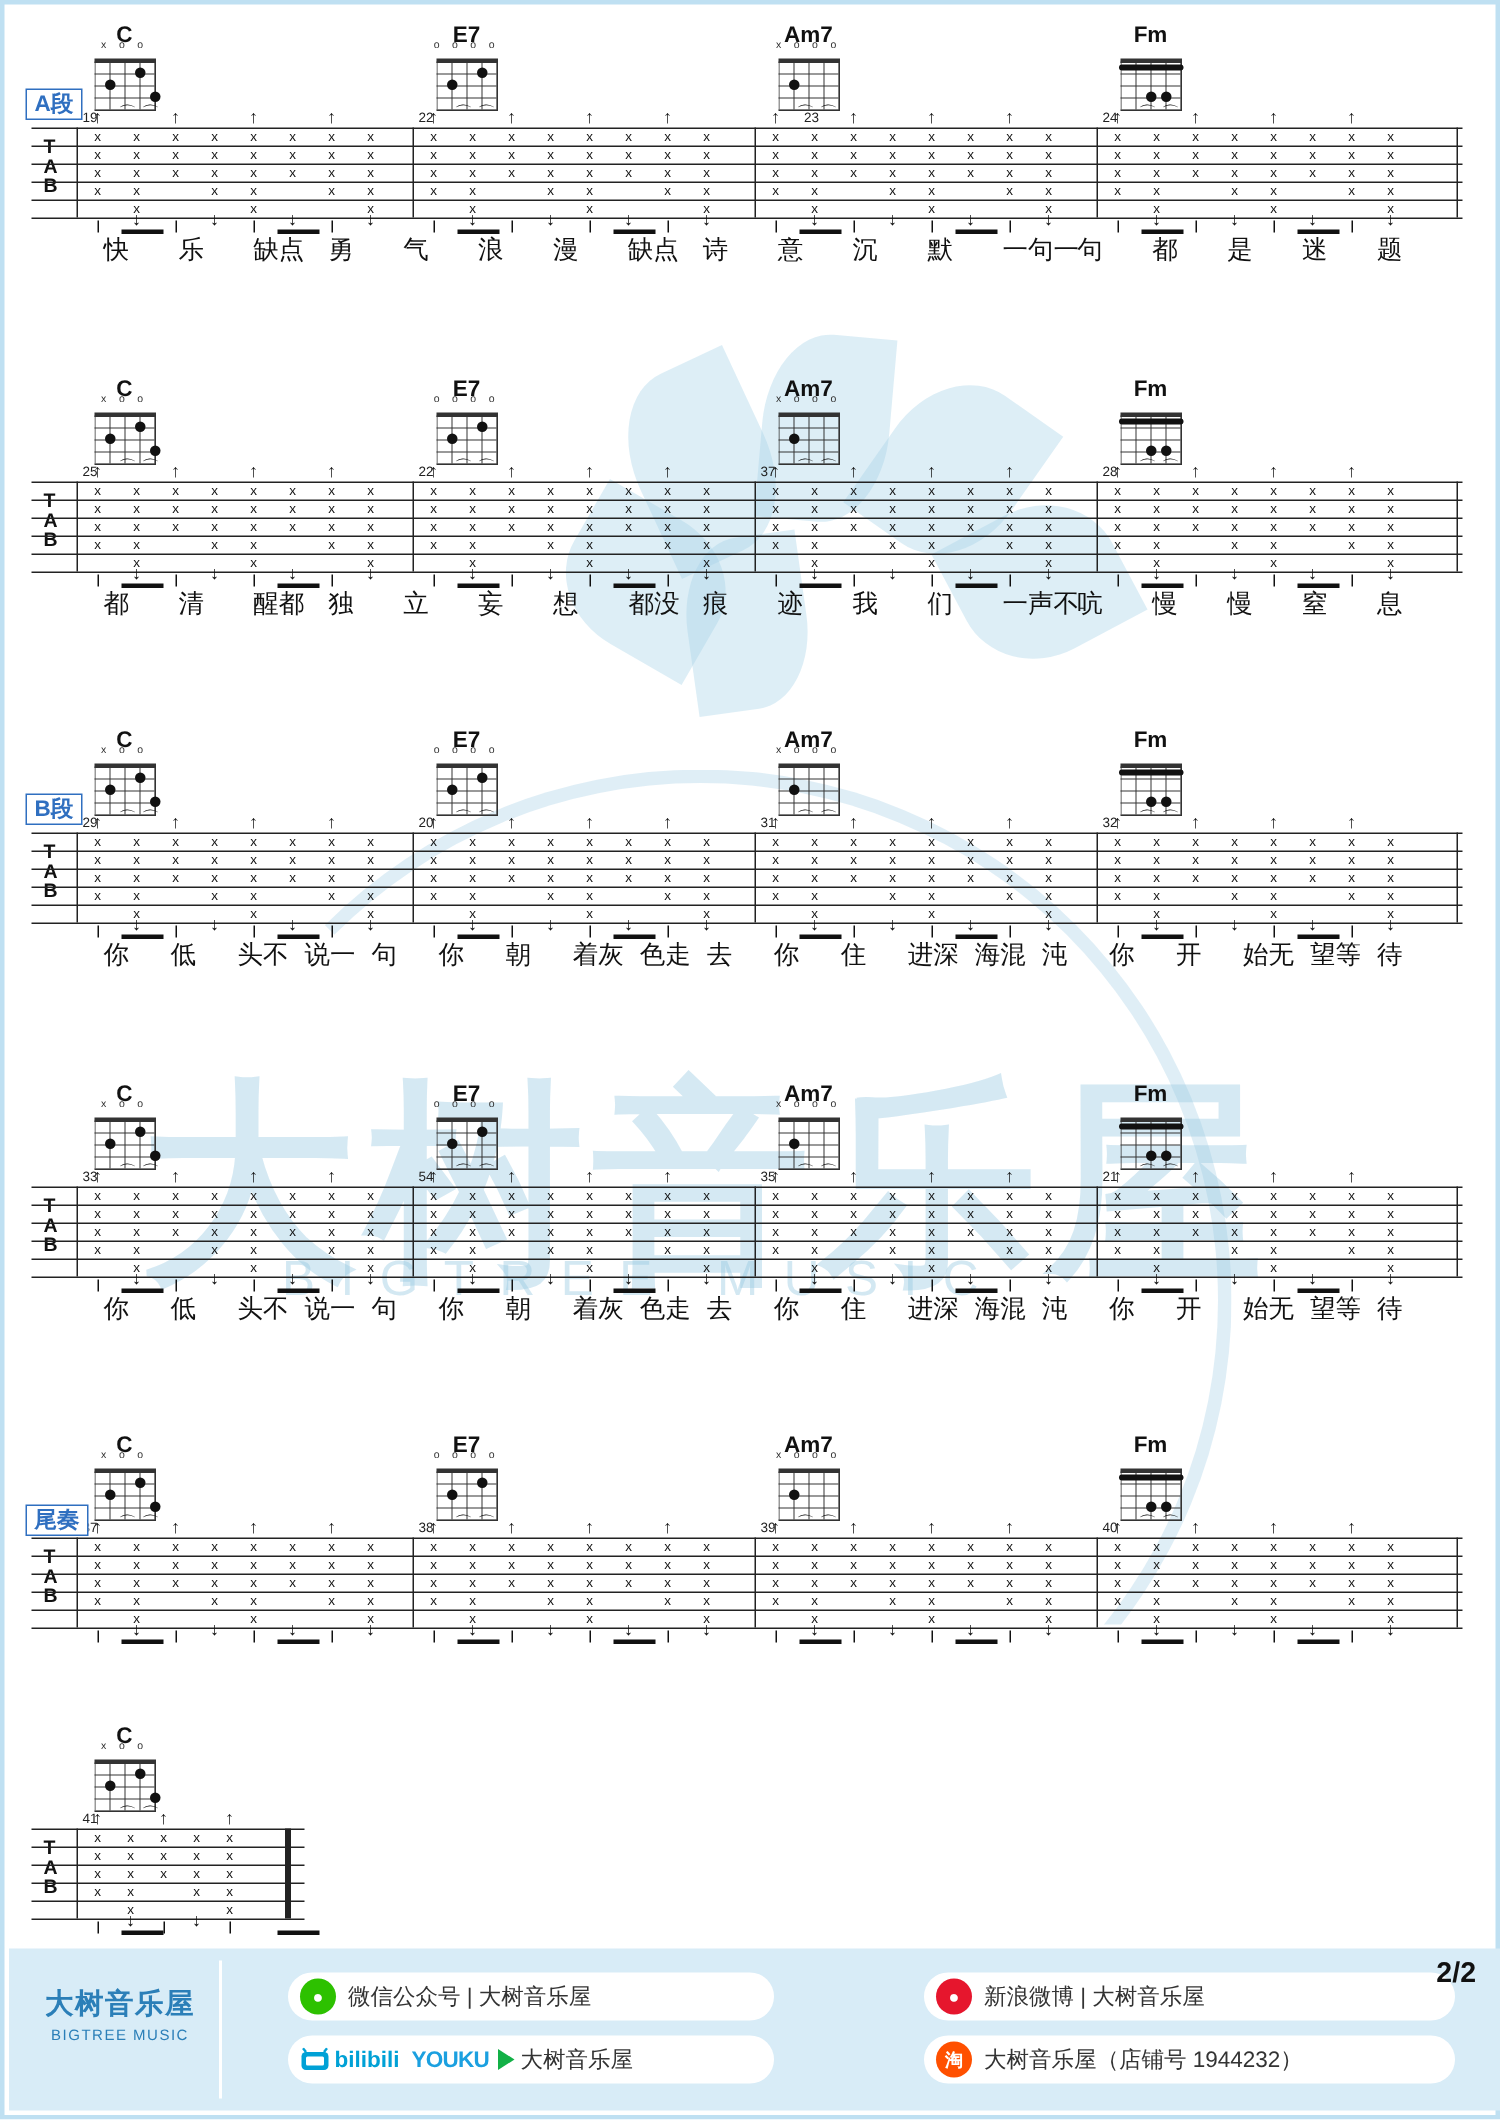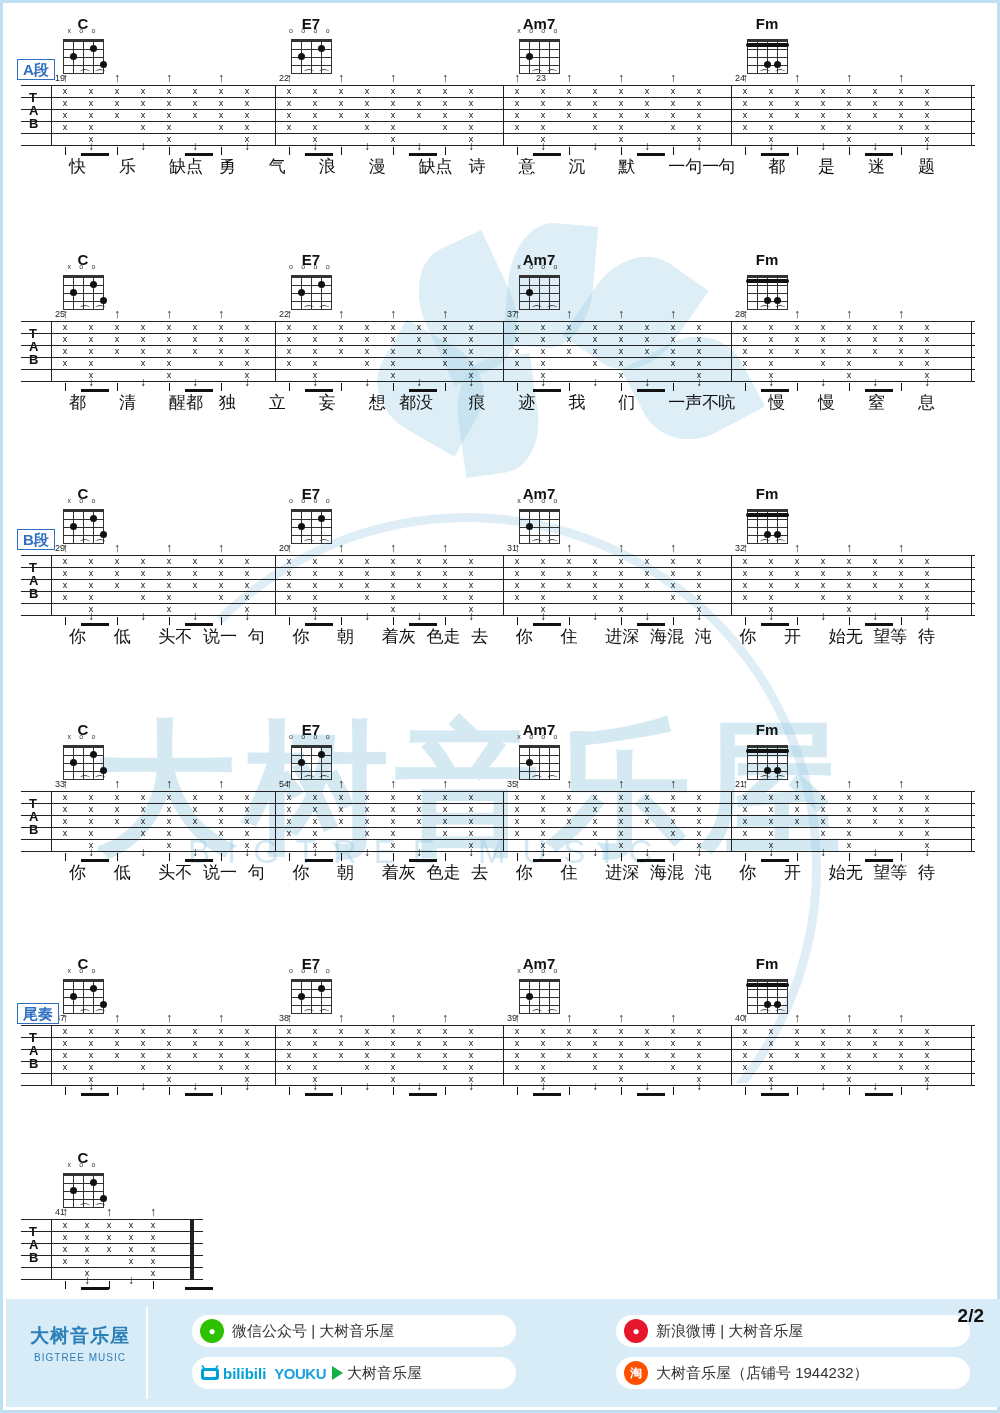--- a/index.html
+++ b/index.html
@@ -478,21 +478,21 @@
           <div class="barline" style="left: 968px; width: 1px;"></div>
         </div>
         <div class="lyrics">
           <div class="ly" style="left: 66px;">都</div>
           <div class="ly" style="left: 115.941px;">清</div>
           <div class="ly" style="left: 165.882px;">醒都</div>
           <div class="ly" style="left: 215.824px;">独</div>
           <div class="ly" style="left: 265.765px;">立</div>
           <div class="ly" style="left: 315.706px;">妄</div>
           <div class="ly" style="left: 365.647px;">想</div>
-          <div class="ly" style="left: 396px;">都没</div>
+          <div class="ly" style="left: 416px;">都没</div>
           <div class="ly" style="left: 465.529px;">痕</div>
           <div class="ly" style="left: 515.471px;">迹</div>
           <div class="ly" style="left: 565.412px;">我</div>
           <div class="ly" style="left: 615.353px;">们</div>
           <div class="ly" style="left: 665.294px;">一声不</div>
           <div class="ly" style="left: 715.235px;">吭</div>
           <div class="ly" style="left: 765.176px;">慢</div>
           <div class="ly" style="left: 815.118px;">慢</div>
           <div class="ly" style="left: 865.059px;">窒</div>
           <div class="ly" style="left: 915px;">息</div>

